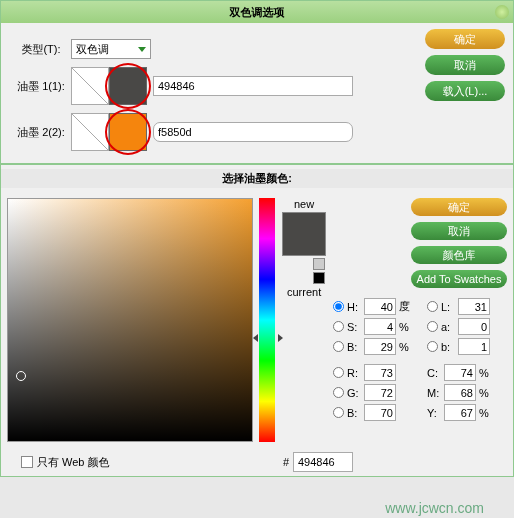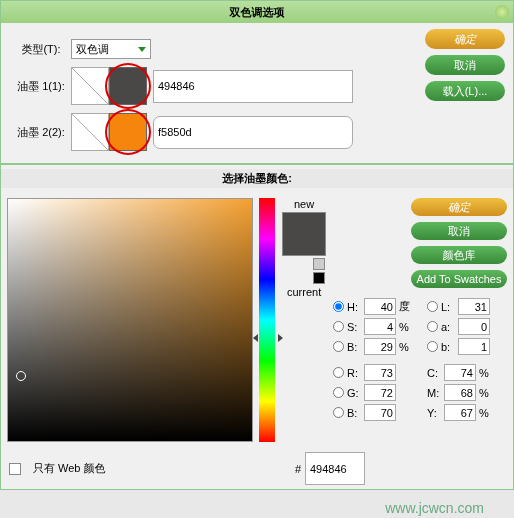--- a/index.html
+++ b/index.html
@@ -14,25 +14,25 @@
 .lbl { width: 60px; text-align: center; }
 
 .dropdown { display: flex; align-items: center; border: 1px solid #999; background: #fff; height: 20px; padding: 0 4px; width: 80px; justify-content: space-between; }
 .arrow-dn { width: 0; height: 0; border-left: 4px solid transparent; border-right: 4px solid transparent; border-top: 5px solid #2a8a2a; }
 
 .swatch-wrap { position: relative; display: flex; align-items: center; }
 .swatch-sm { width: 38px; height: 38px; border: 1px solid #aaa; }
 .diag { background: linear-gradient(to top right, #fff 49%, #aaa 49%, #aaa 51%, #fff 51%); }
 .swatch-col { width: 38px; height: 38px; border: 1px solid #666; }
 .ring { position: absolute; width: 46px; height: 46px; border: 2px solid #d00; border-radius: 50%; pointer-events: none; }
-.txt { border: 1px solid #aaa; height: 33px; padding: 0 4px; background: #fff; }
+.txt { border: 1px solid #aaa; height: 20px; padding: 0 4px; background: #fff; }
 
 .btn-col { position: absolute; right: 8px; top: 6px; display: flex; flex-direction: column; gap: 6px; }
 .btn { width: 80px; height: 20px; border-radius: 10px; display: flex; align-items: center; justify-content: center; color: #fff; font-size: 11px; cursor: pointer; }
-.btn-orange { background: linear-gradient(#f0c040, #d09020); font-style: italic; }
+.btn-orange { background: linear-gradient(#f0c040, #d09020); }
 .btn-green { background: linear-gradient(#5cb85c, #3a8a3a); }
 .btn-wide { width: 96px; height: 18px; }
 
 .section-title { text-align: center; font-weight: bold; margin: 4px 0; background: #e8e8e8; padding: 2px; }
 
 .picker { display: flex; padding: 6px; gap: 6px; position: relative; }
 .field { width: 268px; height: 244px; background: linear-gradient(to bottom, transparent, #000), linear-gradient(to right, #fff, #f5a030); border: 1px solid #999; position: relative; }
 .cursor { position: absolute; width: 10px; height: 10px; border: 1px solid #fff; border-radius: 50%; left: 8px; top: 172px; }
 .hue { width: 18px; height: 244px; background: linear-gradient(to bottom, #f00, #f0f, #00f, #0ff, #0f0, #ff0, #f00); position: relative; }
 .hue-slider { position: absolute; top: 136px; left: -6px; width: 30px; display: flex; justify-content: space-between; }
@@ -45,21 +45,21 @@
 .warn { width: 12px; height: 12px; background: #000; border: 1px solid #888; margin: 2px 0 2px 32px; }
 
 .inputs { display: flex; gap: 14px; margin-top: 4px; }
 .col { display: flex; flex-direction: column; gap: 3px; }
 .irow { display: flex; align-items: center; gap: 3px; }
 .irow .radio { width: 11px; height: 11px; }
 .irow label { width: 14px; }
 .num { width: 32px; height: 17px; border: 1px solid #aaa; text-align: right; padding: 0 2px; }
 .suf { width: 14px; }
 
-.bottom { display: flex; align-items: center; gap: 12px; padding: 4px 8px; }
+.bottom { display: flex; align-items: center; gap: 4px; padding: 4px 20px; }
 .ck { width: 12px; height: 12px; border: 1px solid #888; background: #fff; }
 .hex-row { margin-left: auto; display: flex; align-items: center; gap: 4px; margin-right: 140px; }
 
 .watermark { position: absolute; right: 30px; bottom: 2px; color: #15803d; font-size: 14px; opacity: 0.6; pointer-events: none; }
 </style>
 </head>
 <body>
 
 <div class="panel">
   <div class="titlebar">

